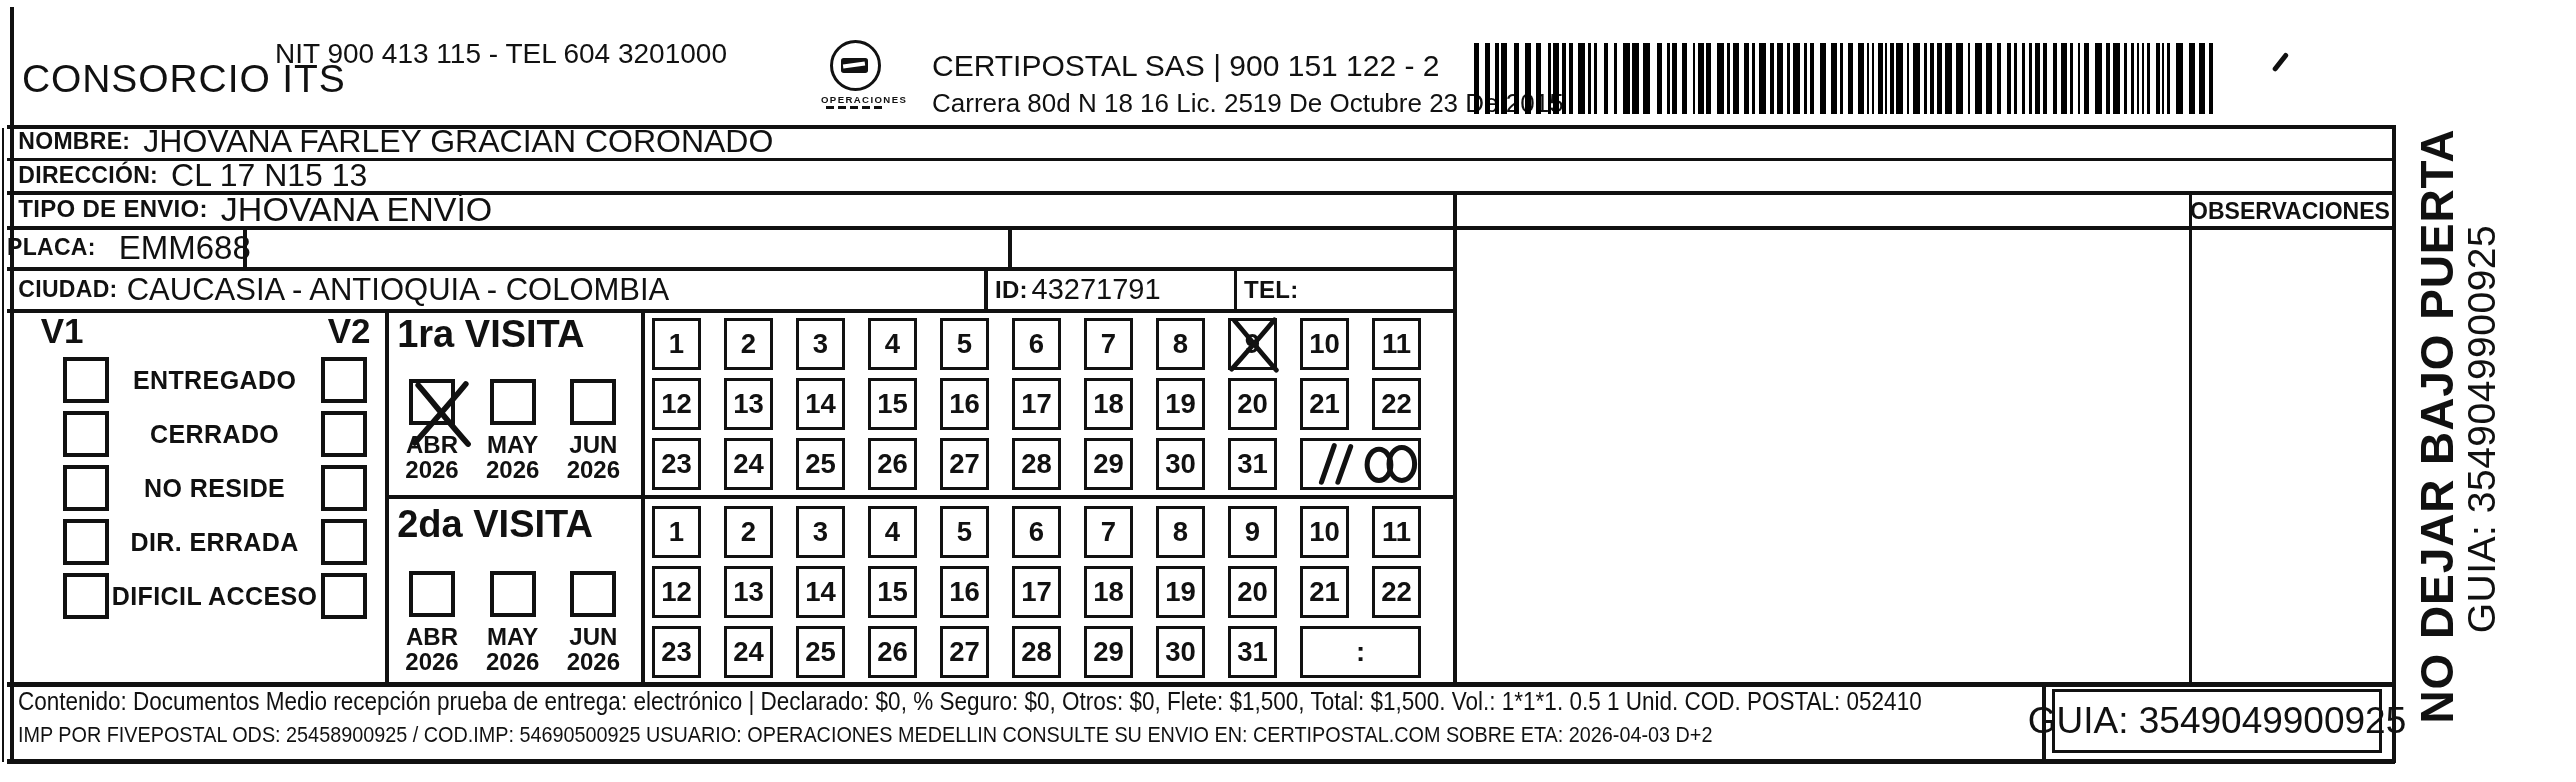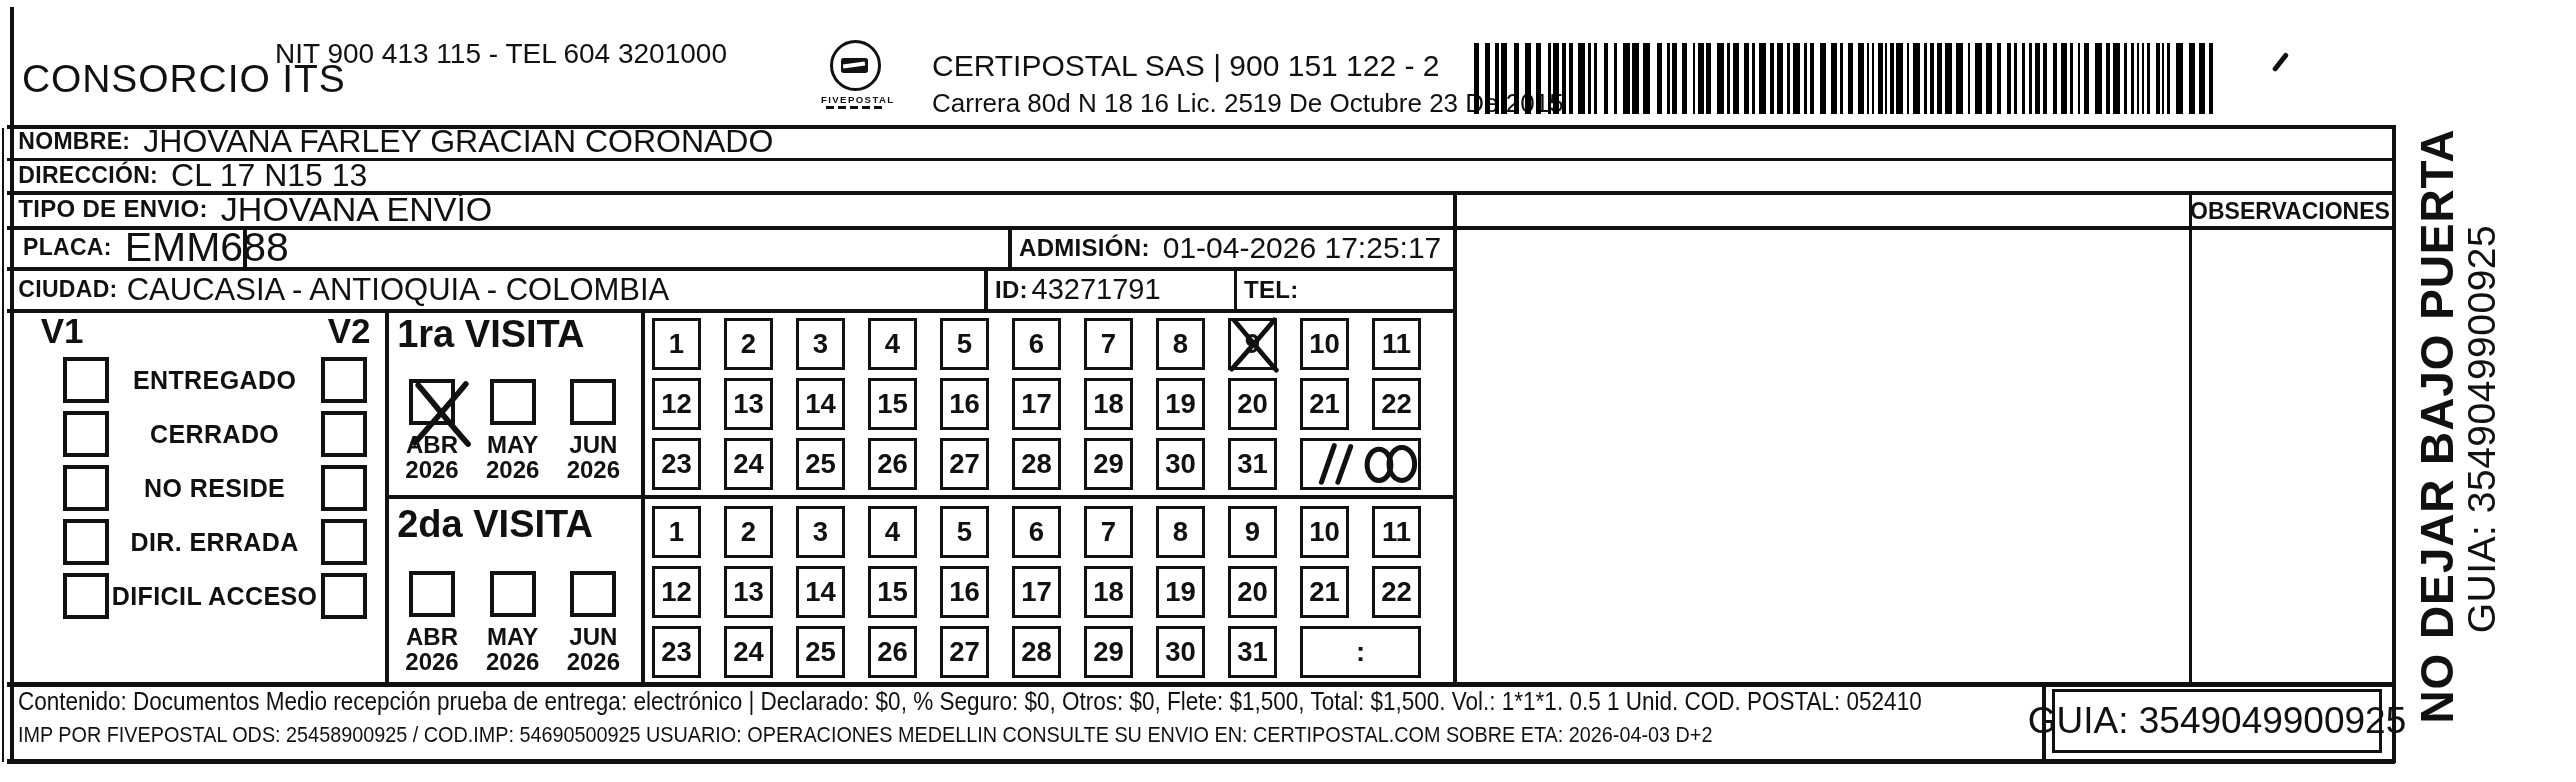--- a/index.html
+++ b/index.html
@@ -93,21 +93,21 @@
   <div class="ln" style="left:641px;top:309px;width:3.7px;height:377px"></div>
   <div class="ln" style="left:2042px;top:682px;width:3.7px;height:81px"></div>
 
   <div class="company" style="left:22px;top:57px">CONSORCIO ITS</div>
   <div class="hline" style="left:275px;top:38px">NIT 900 413 115 - TEL 604 3201000</div>
 
   <div class="logo" style="left:821px;top:40px">
     <div class="logo-circle">
         <div class="logo-env"></div>
       </div>
-    <div class="logo-word">FIVEPOSTAL</div>
+    <div class="logo-word">OPERACIONES</div>
     <div class="logo-tag"></div>
   </div>
 
   <div class="hline2" style="left:932px;top:49px">CERTIPOSTAL SAS | 900 151 122 - 2</div>
   <div class="hline3" style="left:932px;top:88px">Carrera 80d N 18 16  Lic. 2519 De Octubre 23 De 2015</div>
 
   <div class="barcode" style="left:1474px;top:43px;width:746px;height:71px">
       <i style="left:0px;width:4.5px"></i>
       <i style="left:11px;width:4.5px"></i>
       <i style="left:21px;width:3.5px"></i>
@@ -203,27 +203,23 @@
   </div>
   <div class="frow" style="left:18.3px;top:160px;height:30px">
     <span class="lab">DIRECCIÓN:</span>
     <span class="val">CL 17 N15 13</span>
   </div>
   <div class="frow" style="left:18.3px;top:193px;height:32px">
     <span class="lab" style="font-size:24px">TIPO DE ENVIO:</span>
     <span class="val" style="font-size:34px">JHOVANA ENVÍO</span>
   </div>
 
-  <div class="frow" style="left:23px;top:229px;height:37px;gap:13px">
+  <div class="frow" style="left:7px;top:229px;height:37px;gap:23px">
     <span class="lab">PLACA:</span>
-    <span class="val" style="font-size:41px">EMM688</span>
-  </div>
-  <div class="frow" style="left:1019px;top:229px;height:37px">
-    <span class="lab" style="font-size:24px">ADMISIÓN:</span>
-    <span class="val sm">01-04-2026 17:25:17</span>
+    <span class="val" style="font-size:33px">EMM688</span>
   </div>
 
   <div class="frow" style="left:18.3px;top:271px;height:37px;gap:9.2px">
     <span class="lab">CIUDAD:</span>
     <span class="val" style="font-size:31px">CAUCASIA - ANTIOQUIA - COLOMBIA</span>
   </div>
   <div class="frow" style="left:995px;top:271px;height:37px;gap:3.7px">
     <span class="lab" style="font-size:24px">ID:</span>
     <span class="val sm" style="font-size:29px">43271791</span>
   </div>

